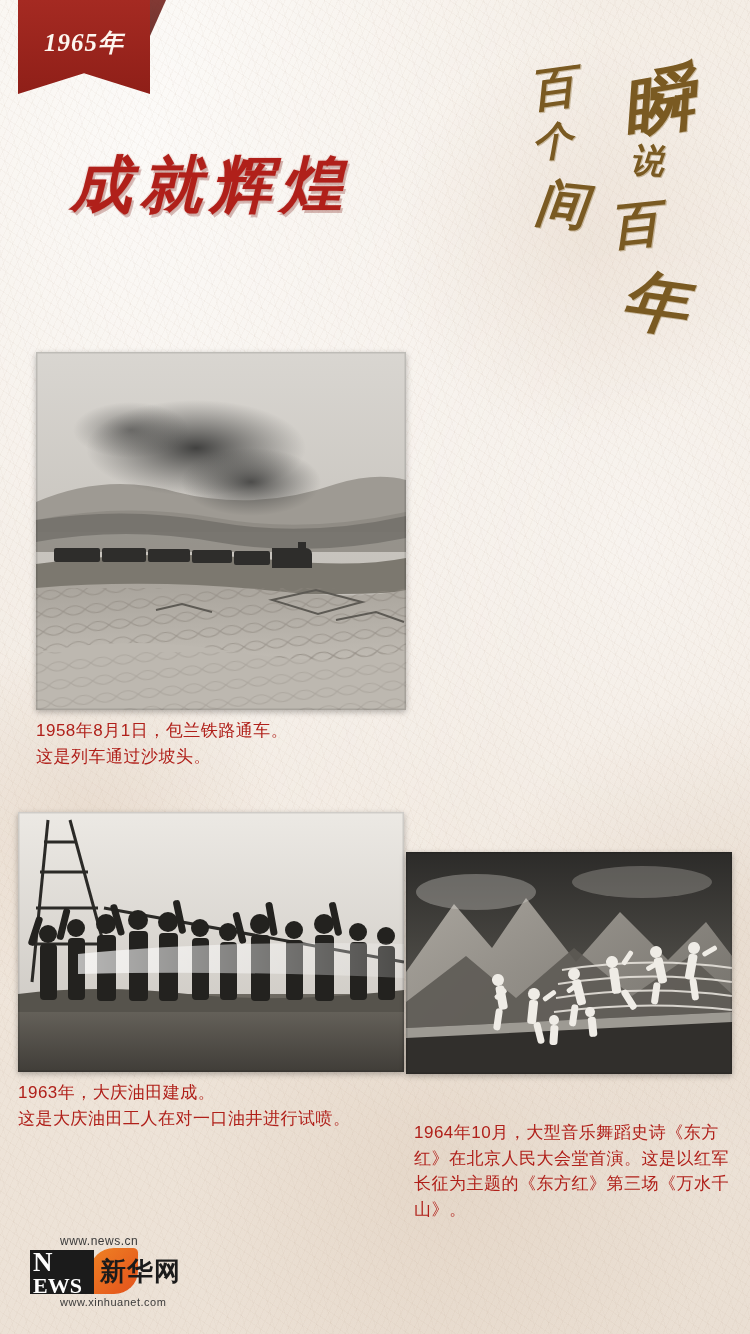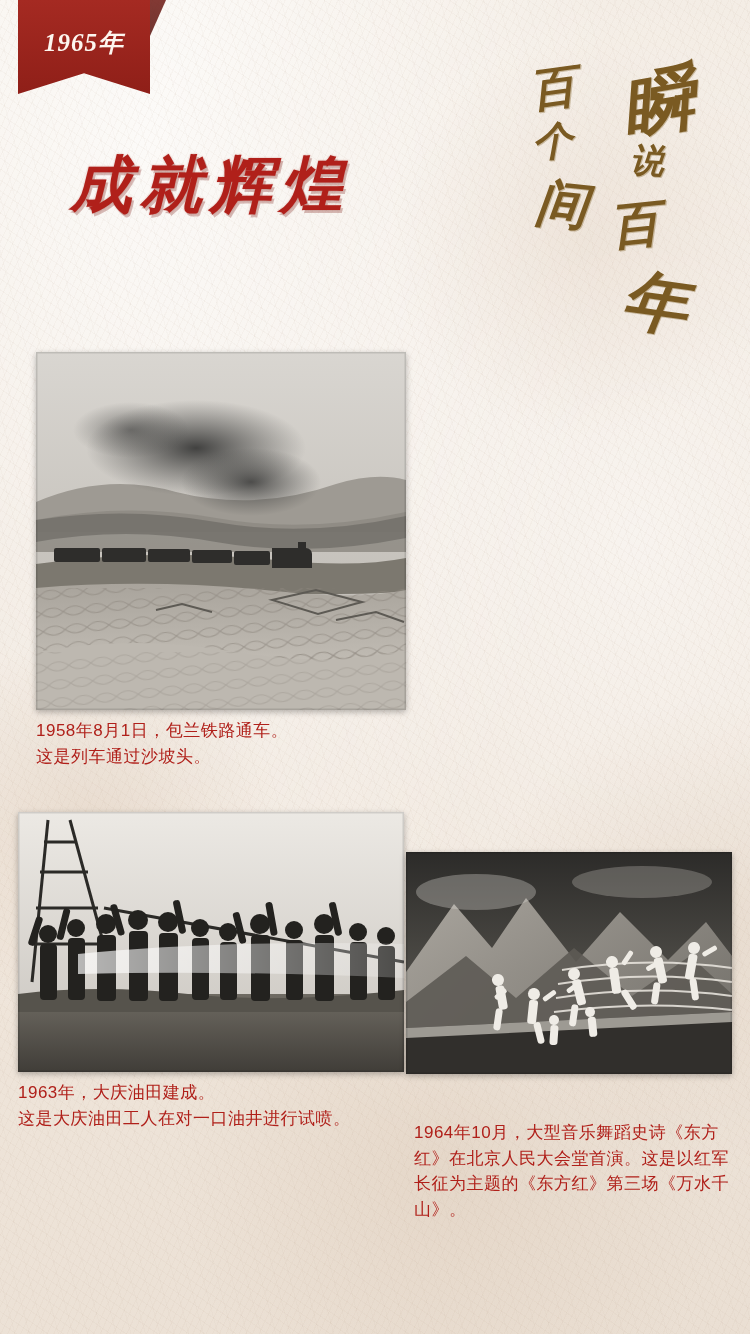--- a/index.html
+++ b/index.html
@@ -492,14 +492,24 @@
         </g>
       </g>
       <rect x="0" y="0" width="326" height="222" fill="none" stroke="rgba(0,0,0,0.12)" stroke-width="3"></rect>
     </svg>
   </div>
 
   <div class="caption" id="caption-dance">
     <span>1964年10月，大型音乐舞蹈史诗《东方红》在北京人民大会堂首演。这是以红军长征为主题的《东方红》第三场《万水千山》。</span>
   </div>
 
+  <div class="footer">
+    <div class="url-top">www.news.cn</div>
+    <div class="swoosh"></div>
+    <div class="news-block">
+      <span>N</span><br>
+      <span class="n2">EWS</span>
+    </div>
+    <div class="cn-name">新华网</div>
+    <div class="url-bottom">www.xinhuanet.com</div>
+  </div>
 
 </div>
 
 </body></html>

